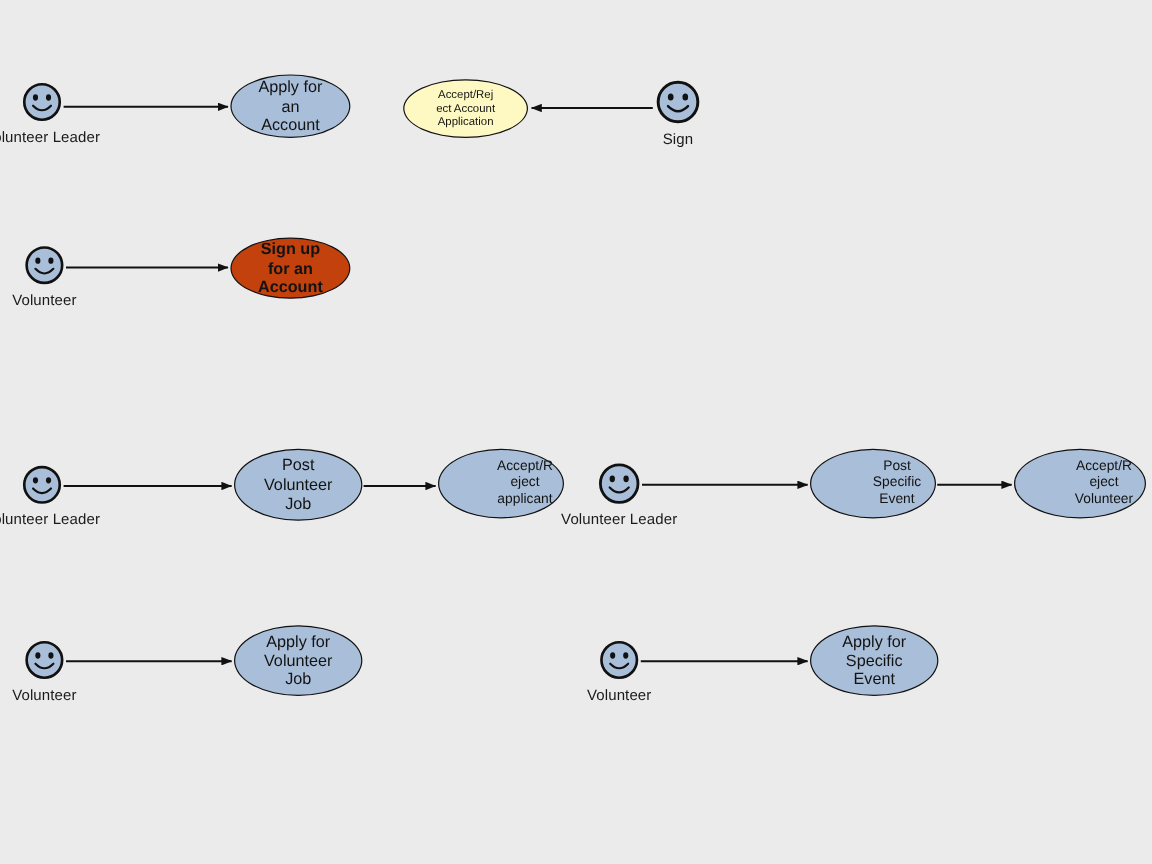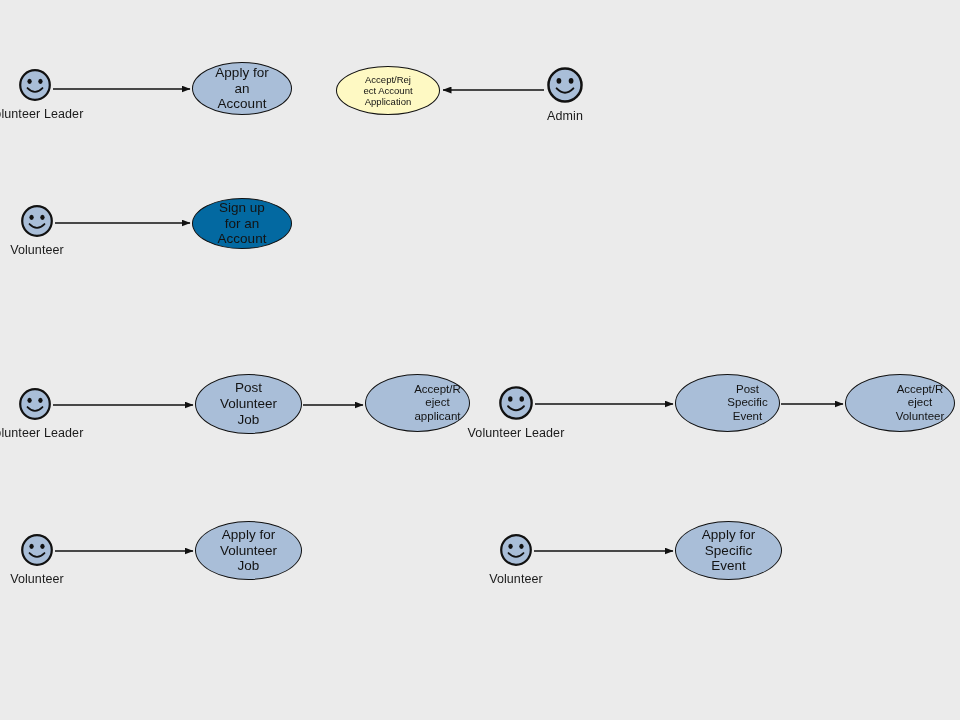--- a/index.html
+++ b/index.html
@@ -109,21 +109,21 @@
         </svg>
         <div class="actor-label">Volunteer Leader</div>
       </div>
       <div class="actor" style="left: 546px; top: 66px; width: 38px; height: 38px;">
         <svg class="actor-face" viewBox="0 0 40 40">
           <circle cx="20" cy="20" r="17.4" fill="#a9bed8" stroke="#111111" stroke-width="2.6"></circle>
           <ellipse cx="13.6" cy="15.6" rx="2.5" ry="3.1" fill="#111111"></ellipse>
           <ellipse cx="26.4" cy="15.6" rx="2.5" ry="3.1" fill="#111111"></ellipse>
           <path d="M11.2 23.6 Q20 32.6 28.8 23.6" fill="none" stroke="#111111" stroke-width="2.1" stroke-linecap="round"></path>
         </svg>
-        <div class="actor-label">Admin</div>
+        <div class="actor-label">Sign</div>
       </div>
       <div class="actor" style="left: 20px; top: 204px; width: 34px; height: 34px;">
         <svg class="actor-face" viewBox="0 0 40 40">
           <circle cx="20" cy="20" r="17.4" fill="#a9bed8" stroke="#111111" stroke-width="2.6"></circle>
           <ellipse cx="13.6" cy="15.6" rx="2.5" ry="3.1" fill="#111111"></ellipse>
           <ellipse cx="26.4" cy="15.6" rx="2.5" ry="3.1" fill="#111111"></ellipse>
           <path d="M11.2 23.6 Q20 32.6 28.8 23.6" fill="none" stroke="#111111" stroke-width="2.1" stroke-linecap="round"></path>
         </svg>
         <div class="actor-label">Volunteer</div>
       </div>
@@ -168,21 +168,21 @@
       <div class="usecase uc-font-lg" style="left: 192px; top: 62px; width: 100px; height: 53px; background: rgb(169, 190, 216); border-color: rgb(17, 17, 17);">
         <span class="uc-text">Apply for
 an
 Account</span>
       </div>
       <div class="usecase uc-font-xs" style="left: 336px; top: 66px; width: 104px; height: 49px; background: #fef9c3; border-color: rgb(17, 17, 17);">
         <span class="uc-text">Accept/Rej
 ect Account
 Application</span>
       </div>
-      <div class="usecase uc-font-lg" style="left: 192px; top: 198px; width: 100px; height: 51px; background: #0369a1; border-color: rgb(17, 17, 17);">
+      <div class="usecase uc-font-lg" style="left: 192px; top: 198px; width: 100px; height: 51px; background: #c2410c; border-color: rgb(17, 17, 17); font-weight: bold;">
         <span class="uc-text">Sign up
 for an
 Account</span>
       </div>
       <div class="usecase uc-font-lg" style="left: 195px; top: 374px; width: 107px; height: 60px; background: rgb(169, 190, 216); border-color: rgb(17, 17, 17);">
         <span class="uc-text">Post
 Volunteer
 Job</span>
       </div>
       <div class="usecase uc-font-sm" style="left: 365px; top: 374px; width: 105px; height: 58px; background: rgb(169, 190, 216); border-color: rgb(17, 17, 17);">

